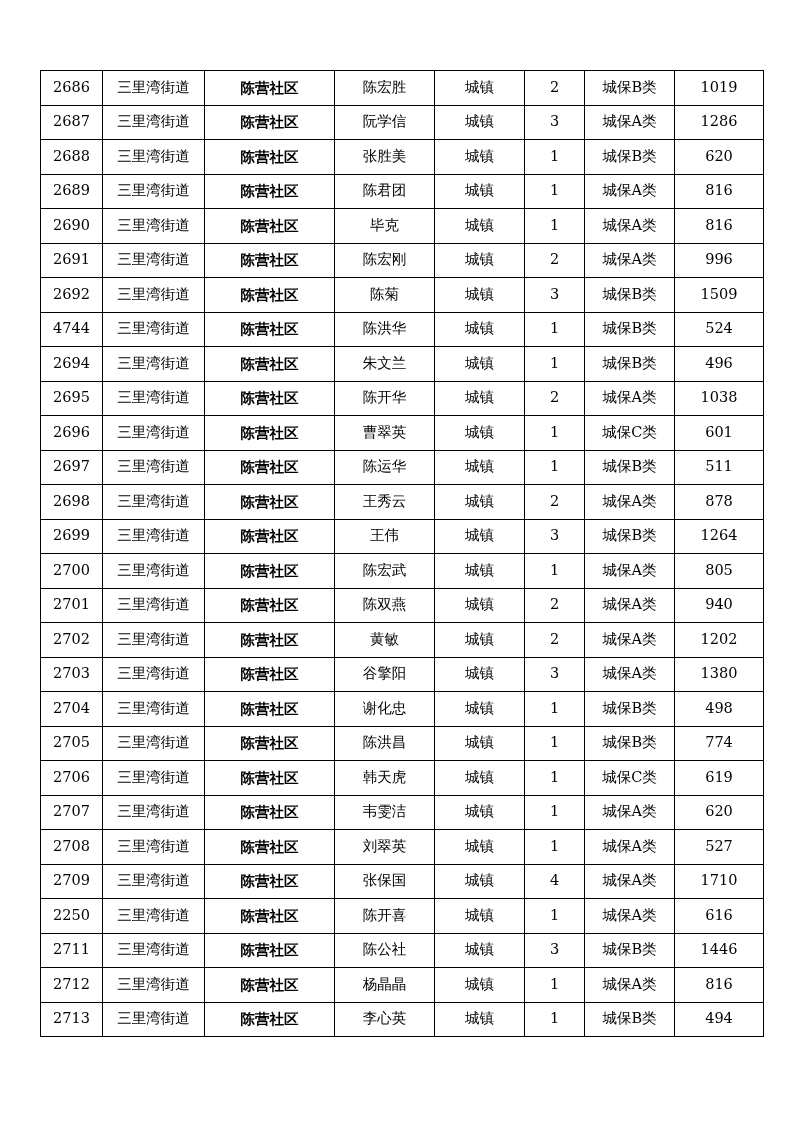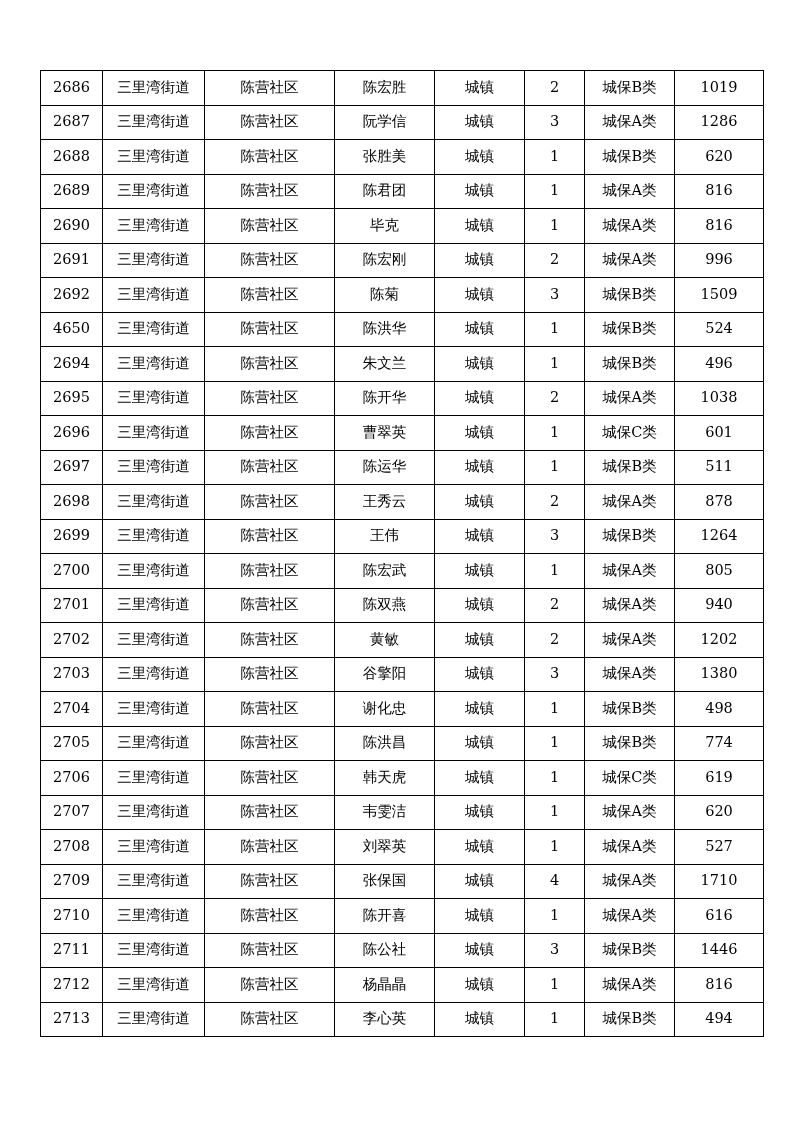--- a/index.html
+++ b/index.html
@@ -36,21 +36,21 @@
     padding: 0 2px;
     white-space: nowrap;
     overflow: hidden;
   }
   td.col-id {
     width: 57px;
     font-family: "DejaVu Serif", "Liberation Serif", serif;
     font-size: 15px;
   }
   td.col-street { width: 97px; }
-  td.col-community { width: 125px; }
+  td.col-community { width: 125px; font-weight: bold; }
   td.col-name { width: 95px; margin-left: 16px; }
   td.col-type { width: 85px; margin-left: 28px; }
   td.col-count { width: 55px; font-size: 15px; }
   td.col-category { width: 85px; margin-top: 37px; }
   td.col-amount {
     width: 84px;
     font-size: 15px;
   }
 </style>
 </head>
@@ -123,21 +123,21 @@
           <td class="col-id">2692</td>
           <td class="col-street">三里湾街道</td>
           <td class="col-community">陈营社区</td>
           <td class="col-name">陈菊</td>
           <td class="col-type">城镇</td>
           <td class="col-count">3</td>
           <td class="col-category">城保B类</td>
           <td class="col-amount">1509</td>
         </tr>
         <tr>
-          <td class="col-id">4650</td>
+          <td class="col-id">4744</td>
           <td class="col-street">三里湾街道</td>
           <td class="col-community">陈营社区</td>
           <td class="col-name">陈洪华</td>
           <td class="col-type">城镇</td>
           <td class="col-count">1</td>
           <td class="col-category">城保B类</td>
           <td class="col-amount">524</td>
         </tr>
         <tr>
           <td class="col-id">2694</td>
@@ -293,21 +293,21 @@
           <td class="col-id">2709</td>
           <td class="col-street">三里湾街道</td>
           <td class="col-community">陈营社区</td>
           <td class="col-name">张保国</td>
           <td class="col-type">城镇</td>
           <td class="col-count">4</td>
           <td class="col-category">城保A类</td>
           <td class="col-amount">1710</td>
         </tr>
         <tr>
-          <td class="col-id">2710</td>
+          <td class="col-id">2250</td>
           <td class="col-street">三里湾街道</td>
           <td class="col-community">陈营社区</td>
           <td class="col-name">陈开喜</td>
           <td class="col-type">城镇</td>
           <td class="col-count">1</td>
           <td class="col-category">城保A类</td>
           <td class="col-amount">616</td>
         </tr>
         <tr>
           <td class="col-id">2711</td>

